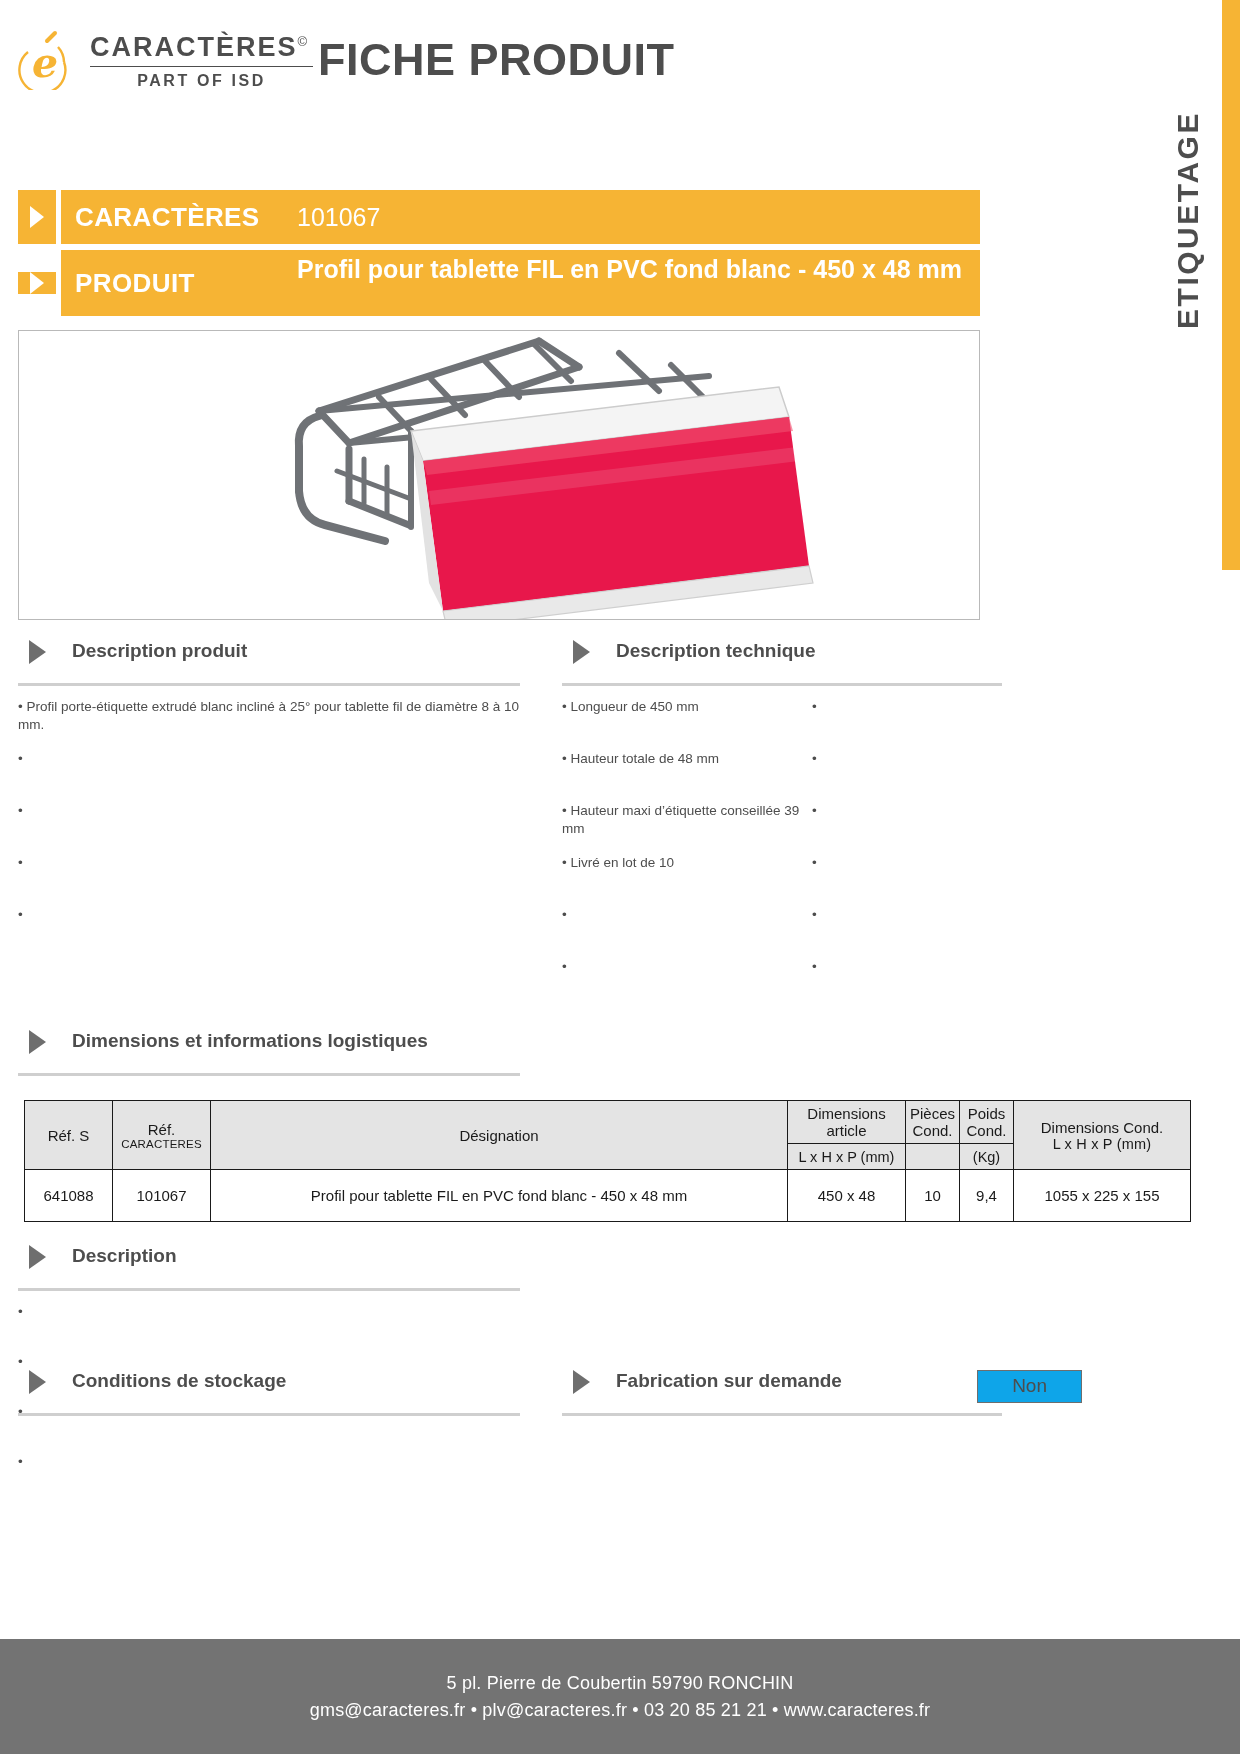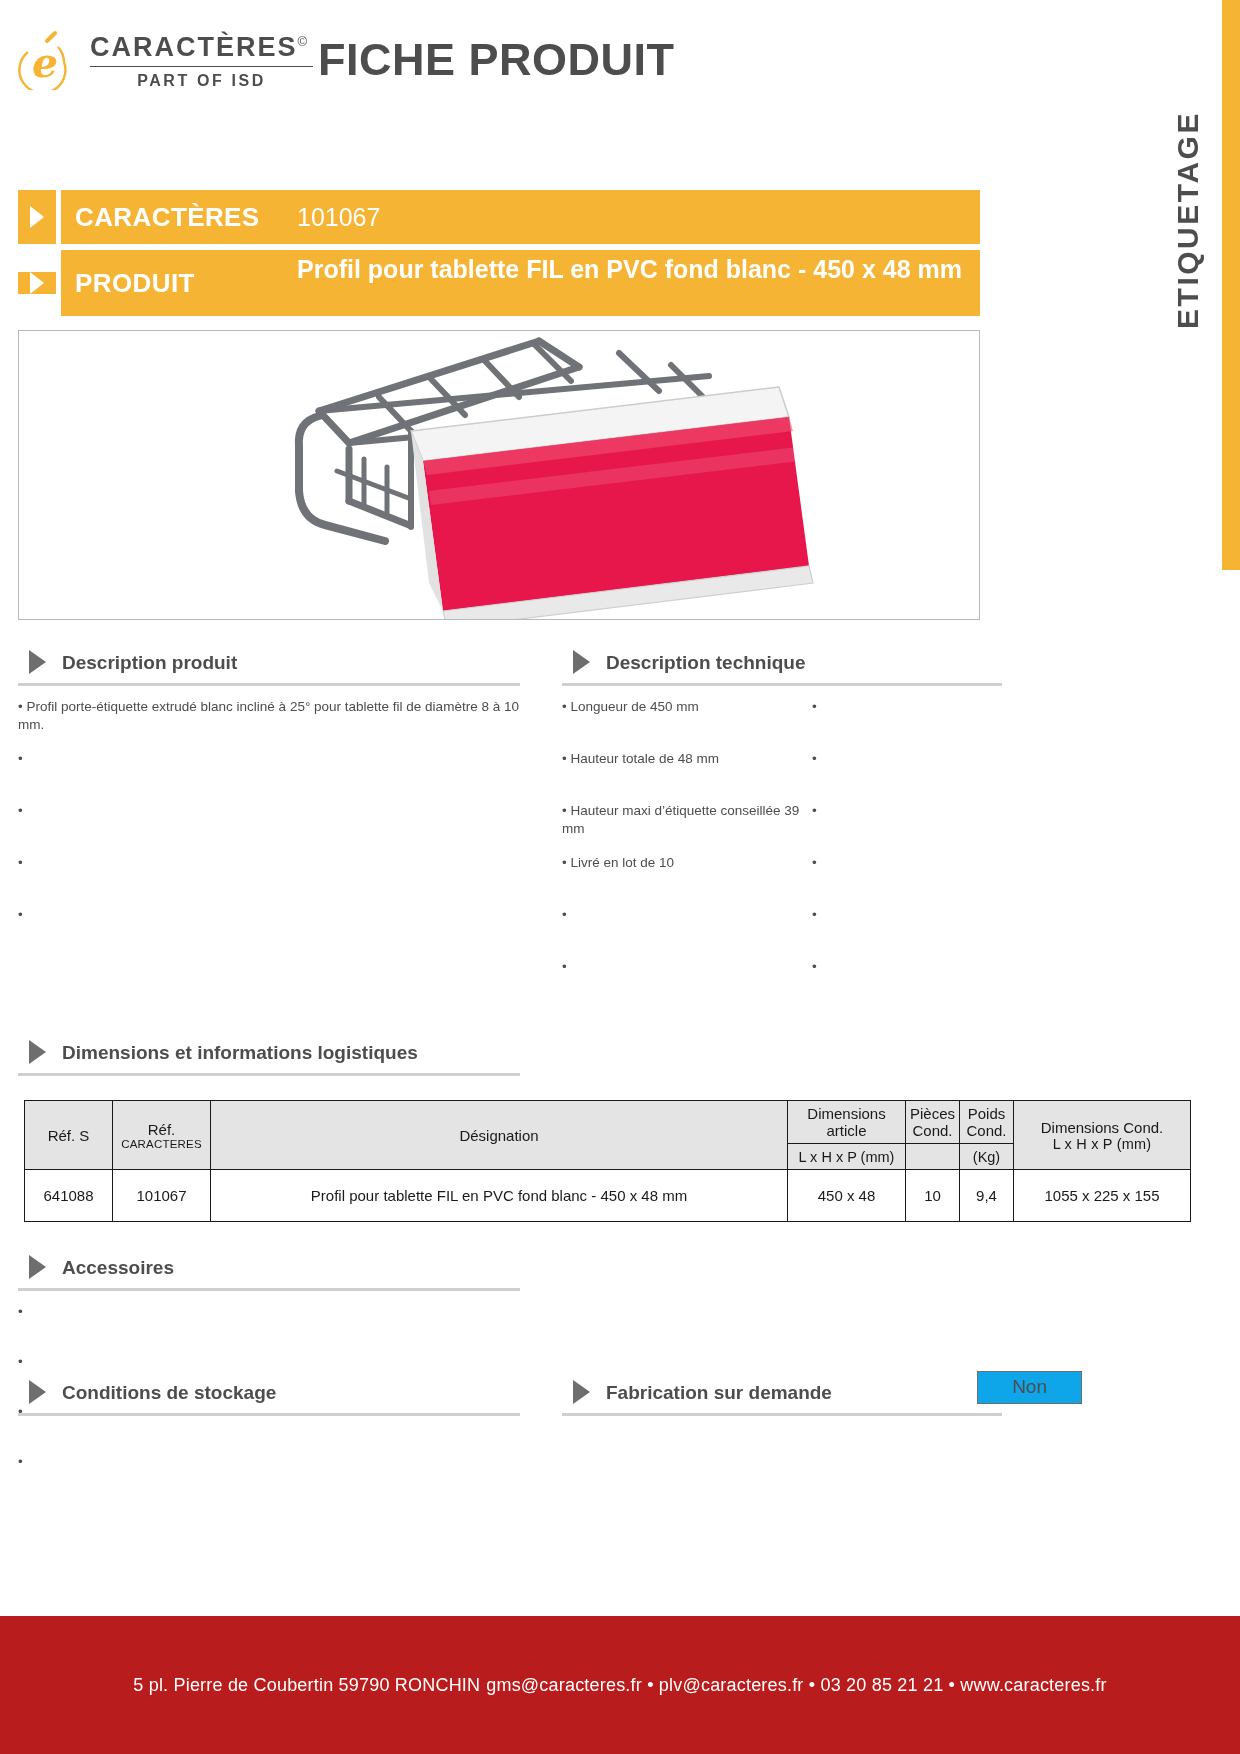--- a/index.html
+++ b/index.html
@@ -184,22 +184,22 @@
     background: #ffffff;
     overflow: hidden;
   }
 
   
   .sec {
     position: absolute;
   }
   .sec-head {
     display: flex;
-    align-items: flex-end;
-    gap: 16px;
+    align-items: flex-start;
+    gap: 26px;
     height: 34px;
   }
   .sec-arrow {
     width: 0; height: 0;
     border-top: 12px solid transparent;
     border-bottom: 12px solid transparent;
     border-left: 17px solid #6e6e6e;
     margin-left: 11px;
     flex: none;
   }
@@ -280,24 +280,24 @@
     padding: 5px 34px;
     line-height: 1.1;
   }
 
   
   .footer {
     position: absolute;
     left: 0;
     bottom: 0;
     width: 1240px;
-    height: 138px;
-    background: #b91c1c;
-    display: flex;
-    flex-direction: row;
+    height: 115px;
+    background: #737373;
+    display: flex;
+    flex-direction: column;
     align-items: center;
     justify-content: center;
     gap: 6px;
   }
   .footer-line {
     color: #ffffff;
     font-size: 18px;
     letter-spacing: 0.2px;
   }
 </style>
@@ -496,21 +496,21 @@
           <td>9,4</td>
           <td>1055 x 225 x 155</td>
         </tr>
       </tbody>
     </table>
   </div>
 
   <div class="sec" style="left:18px; top:1245px; width:502px;">
     <div class="sec-head">
       <div class="sec-arrow"></div>
-      <div class="sec-title">Accessoires</div>
+      <div class="sec-title">Description</div>
     </div>
     <div class="sec-rule"></div>
     <div class="bullets">
       <div class="bullet tight">•</div>
       <div class="bullet tight">•</div>
       <div class="bullet tight">•</div>
       <div class="bullet tight">•</div>
     </div>
   </div>
 

